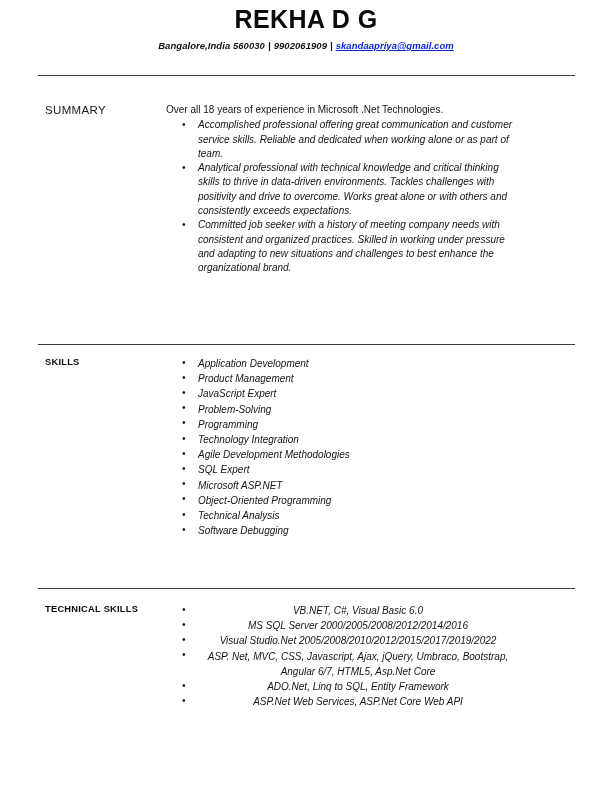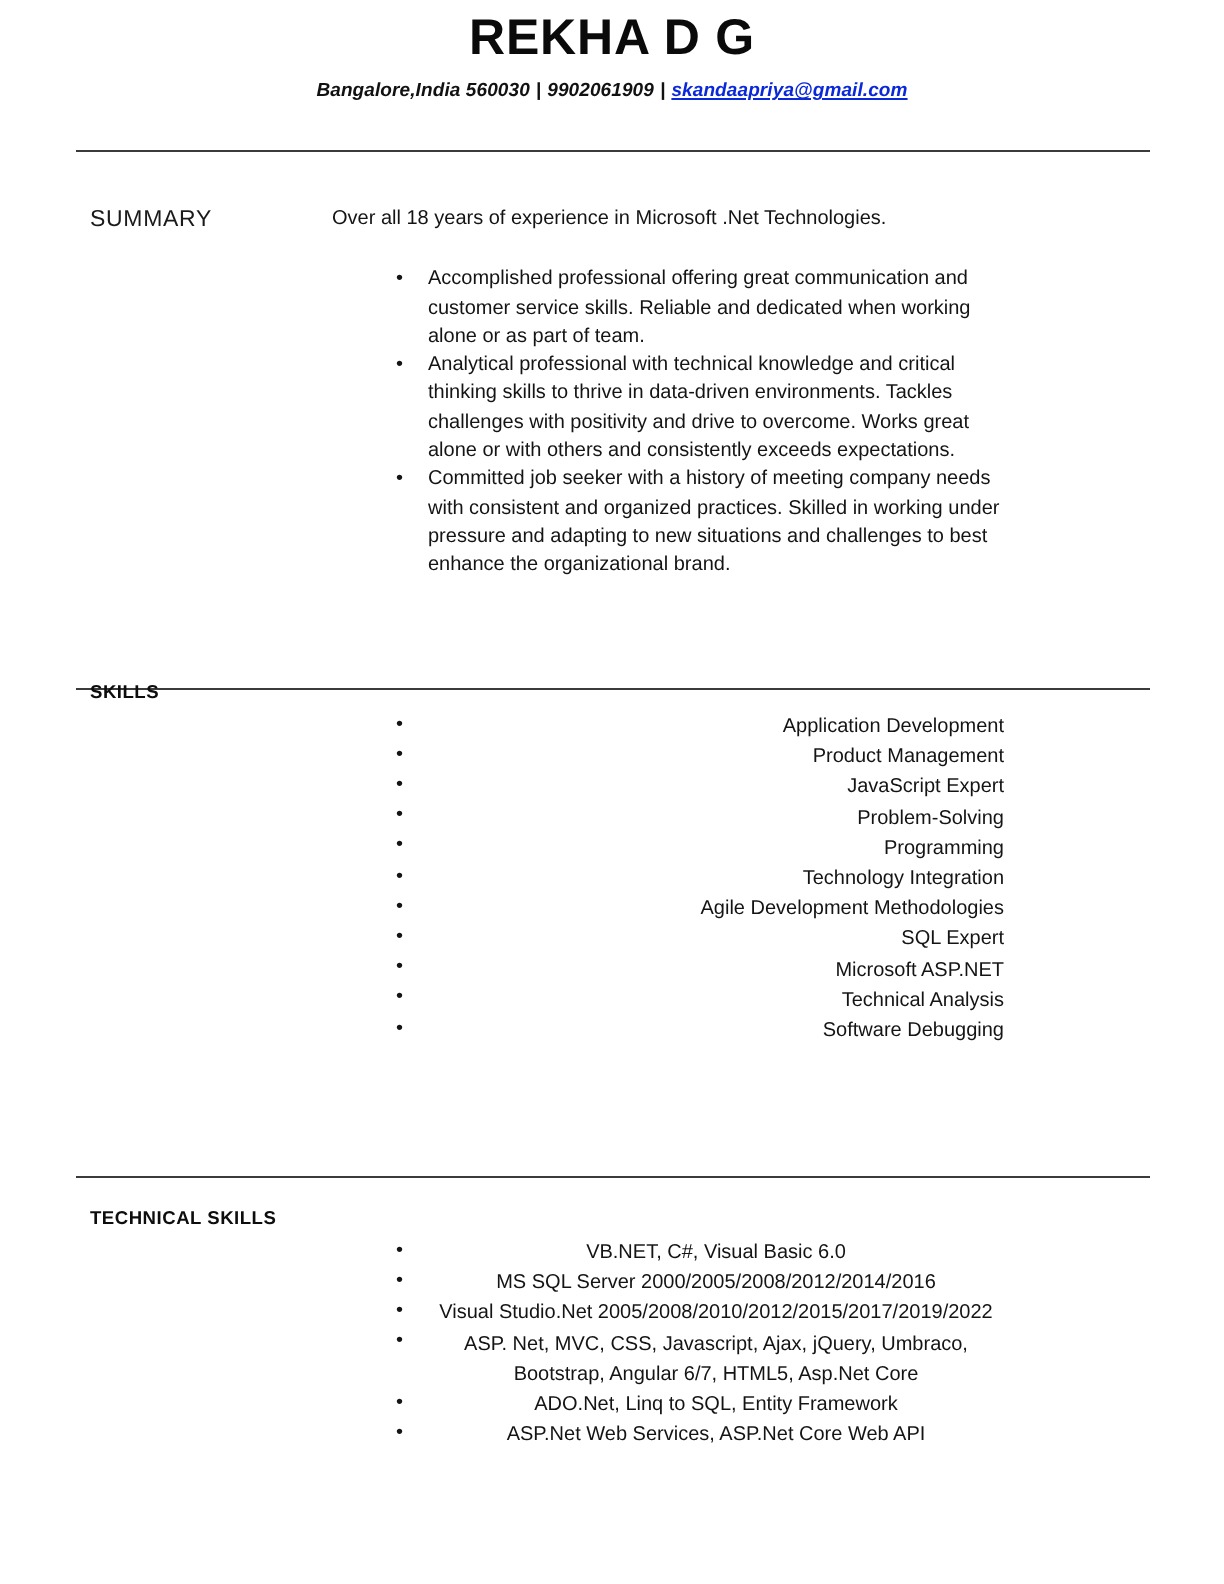--- a/index.html
+++ b/index.html
@@ -69,21 +69,21 @@
   #rule-tech    { top: 588px; }
 
   
   .section {
     position: absolute;
     left: 0;
     width: 556px;
     box-sizing: border-box;
   }
   #section-summary { top: 103px; }
-  #section-skills  { top: 340px; }
+  #section-skills  { top: 356px; }
   #section-tech    { top: 603px; }
 
   .section-inner {
     display: flex;
     align-items: flex-start;
   }
   .section-label-col {
     width: 166px;
     flex: 0 0 166px;
     padding-left: 45px;
@@ -112,22 +112,23 @@
 
   .intro-line {
     font-size: 10px;
     line-height: 14.3px;
     color: #141414;
     margin: 0 0 1px 0;
   }
 
   ul.bullets {
     list-style: none;
-    margin: 16px;
+    margin: 0;
     padding: 0;
+    font-style: italic;
   }
   ul.bullets li {
     position: relative;
     padding-left: 32px;
     font-size: 10px;
     line-height: 14.3px;
     color: #141414;
     margin: 0;
   }
   ul.bullets li::before {
@@ -137,21 +138,21 @@
     top: -0.5px;
     font-size: 10px;
     line-height: 14.3px;
     color: #141414;
   }
 
   
   #summary-bullets li { margin-bottom: 0; }
 
   
-  #skills-bullets li { line-height: 15.2px; white-space: nowrap; text-align: right; }
+  #skills-bullets li { line-height: 15.2px; white-space: nowrap; }
 
   
   #tech-bullets li { line-height: 15.2px; text-align: center; }
   #tech-bullets li.wrap { white-space: normal; }
 </style>
 </head>
 <body>
 
 <div class="page">
 
@@ -191,20 +192,21 @@
         <ul class="bullets" id="skills-bullets">
           <li>Application Development</li>
           <li>Product Management</li>
           <li>JavaScript Expert</li>
           <li>Problem-Solving</li>
           <li>Programming</li>
           <li>Technology Integration</li>
           <li>Agile Development Methodologies</li>
           <li>SQL Expert</li>
           <li>Microsoft ASP.NET</li>
+          <li>Object-Oriented Programming</li>
           <li>Technical Analysis</li>
           <li>Software Debugging</li>
         </ul>
       </div>
     </div>
   </div>
 
   <div class="section" id="section-tech">
     <div class="section-inner">
       <div class="section-label-col">

